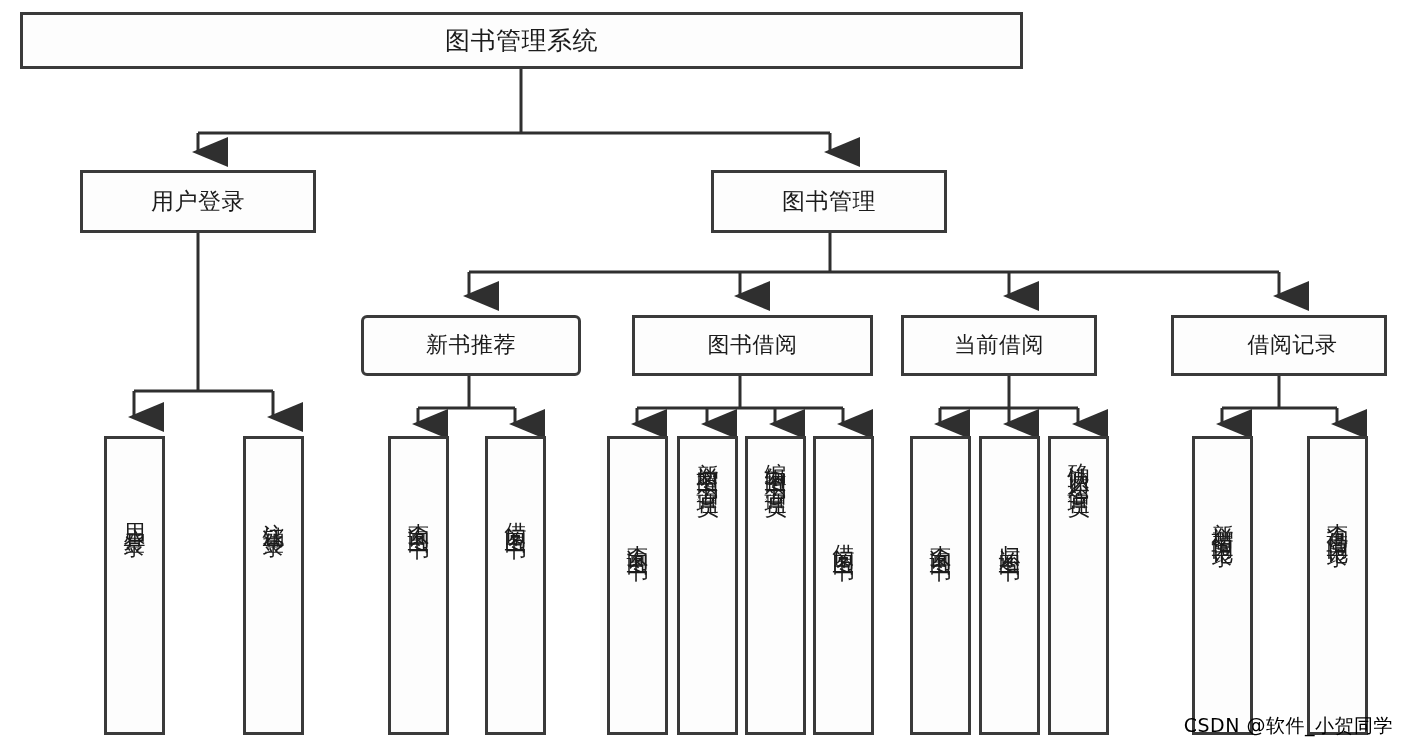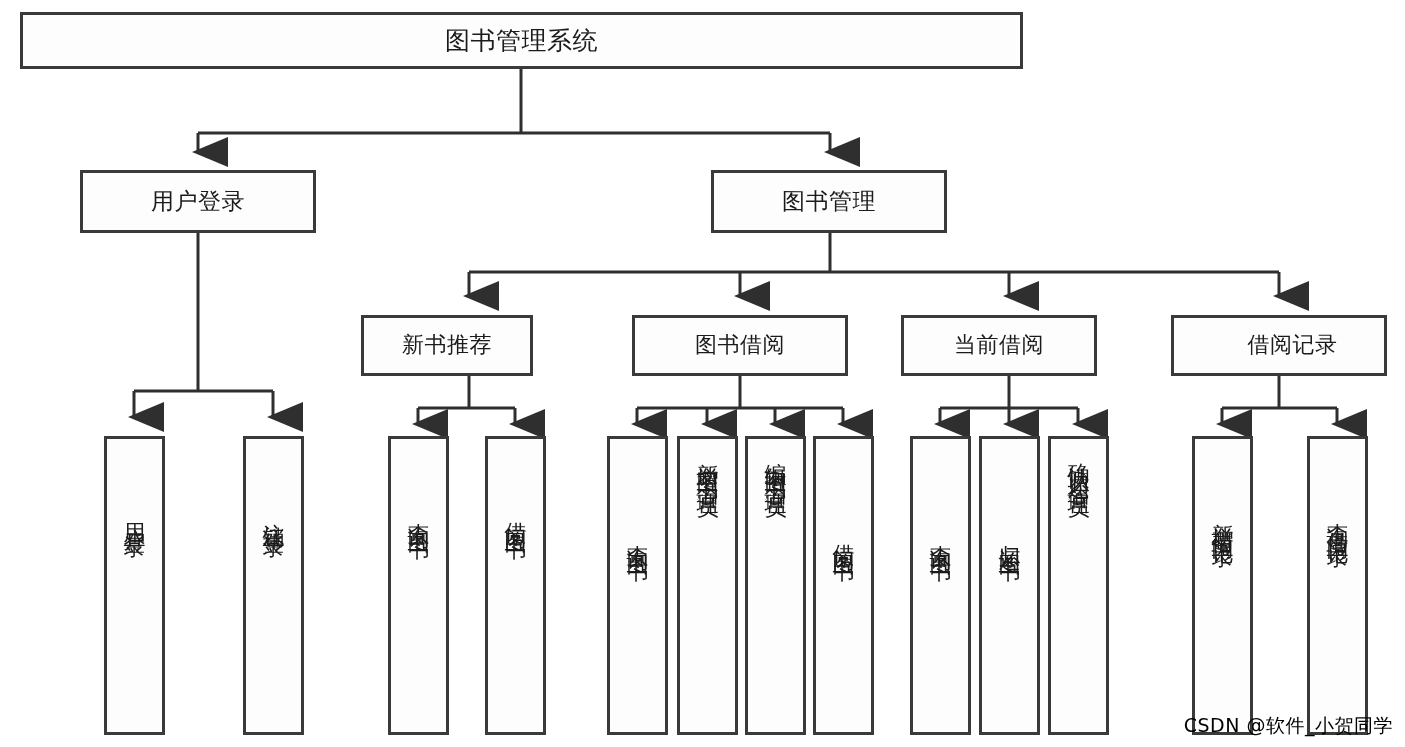--- a/index.html
+++ b/index.html
@@ -149,24 +149,24 @@
     <span class="label">图书管理系统</span>
   </div>
 
   <div class="node level2" style="left:80px; top:170px; width:236px; height:63px;">
     <span class="label">用户登录</span>
   </div>
   <div class="node level2" style="left:711px; top:170px; width:236px; height:63px;justify-content:center;">
     <span class="label">图书管理</span>
   </div>
 
-  <div class="node level3" style="left:361px; top:315px; width:172px; height:61px;">
+  <div class="node level3" style="left:361px; top:315px; width:220px; height:61px;border-radius:6px;">
     <span class="label">新书推荐</span>
   </div>
-  <div class="node level3" style="left:632px; top:315px; width:216px; height:61px;">
+  <div class="node level3" style="left:632px; top:315px; width:241px; height:61px;">
     <span class="label">图书借阅</span>
   </div>
   <div class="node level3" style="left:901px; top:315px; width:196px; height:61px;">
     <span class="label">当前借阅</span>
   </div>
   <div class="node level3" style="left:1171px; top:315px; width:216px; height:61px;padding-left:27px;">
     <span class="label">借阅记录</span>
   </div>
 
   <div class="node leaf mid" style="left:104px; top:436px; width:61px; height:299px;">

